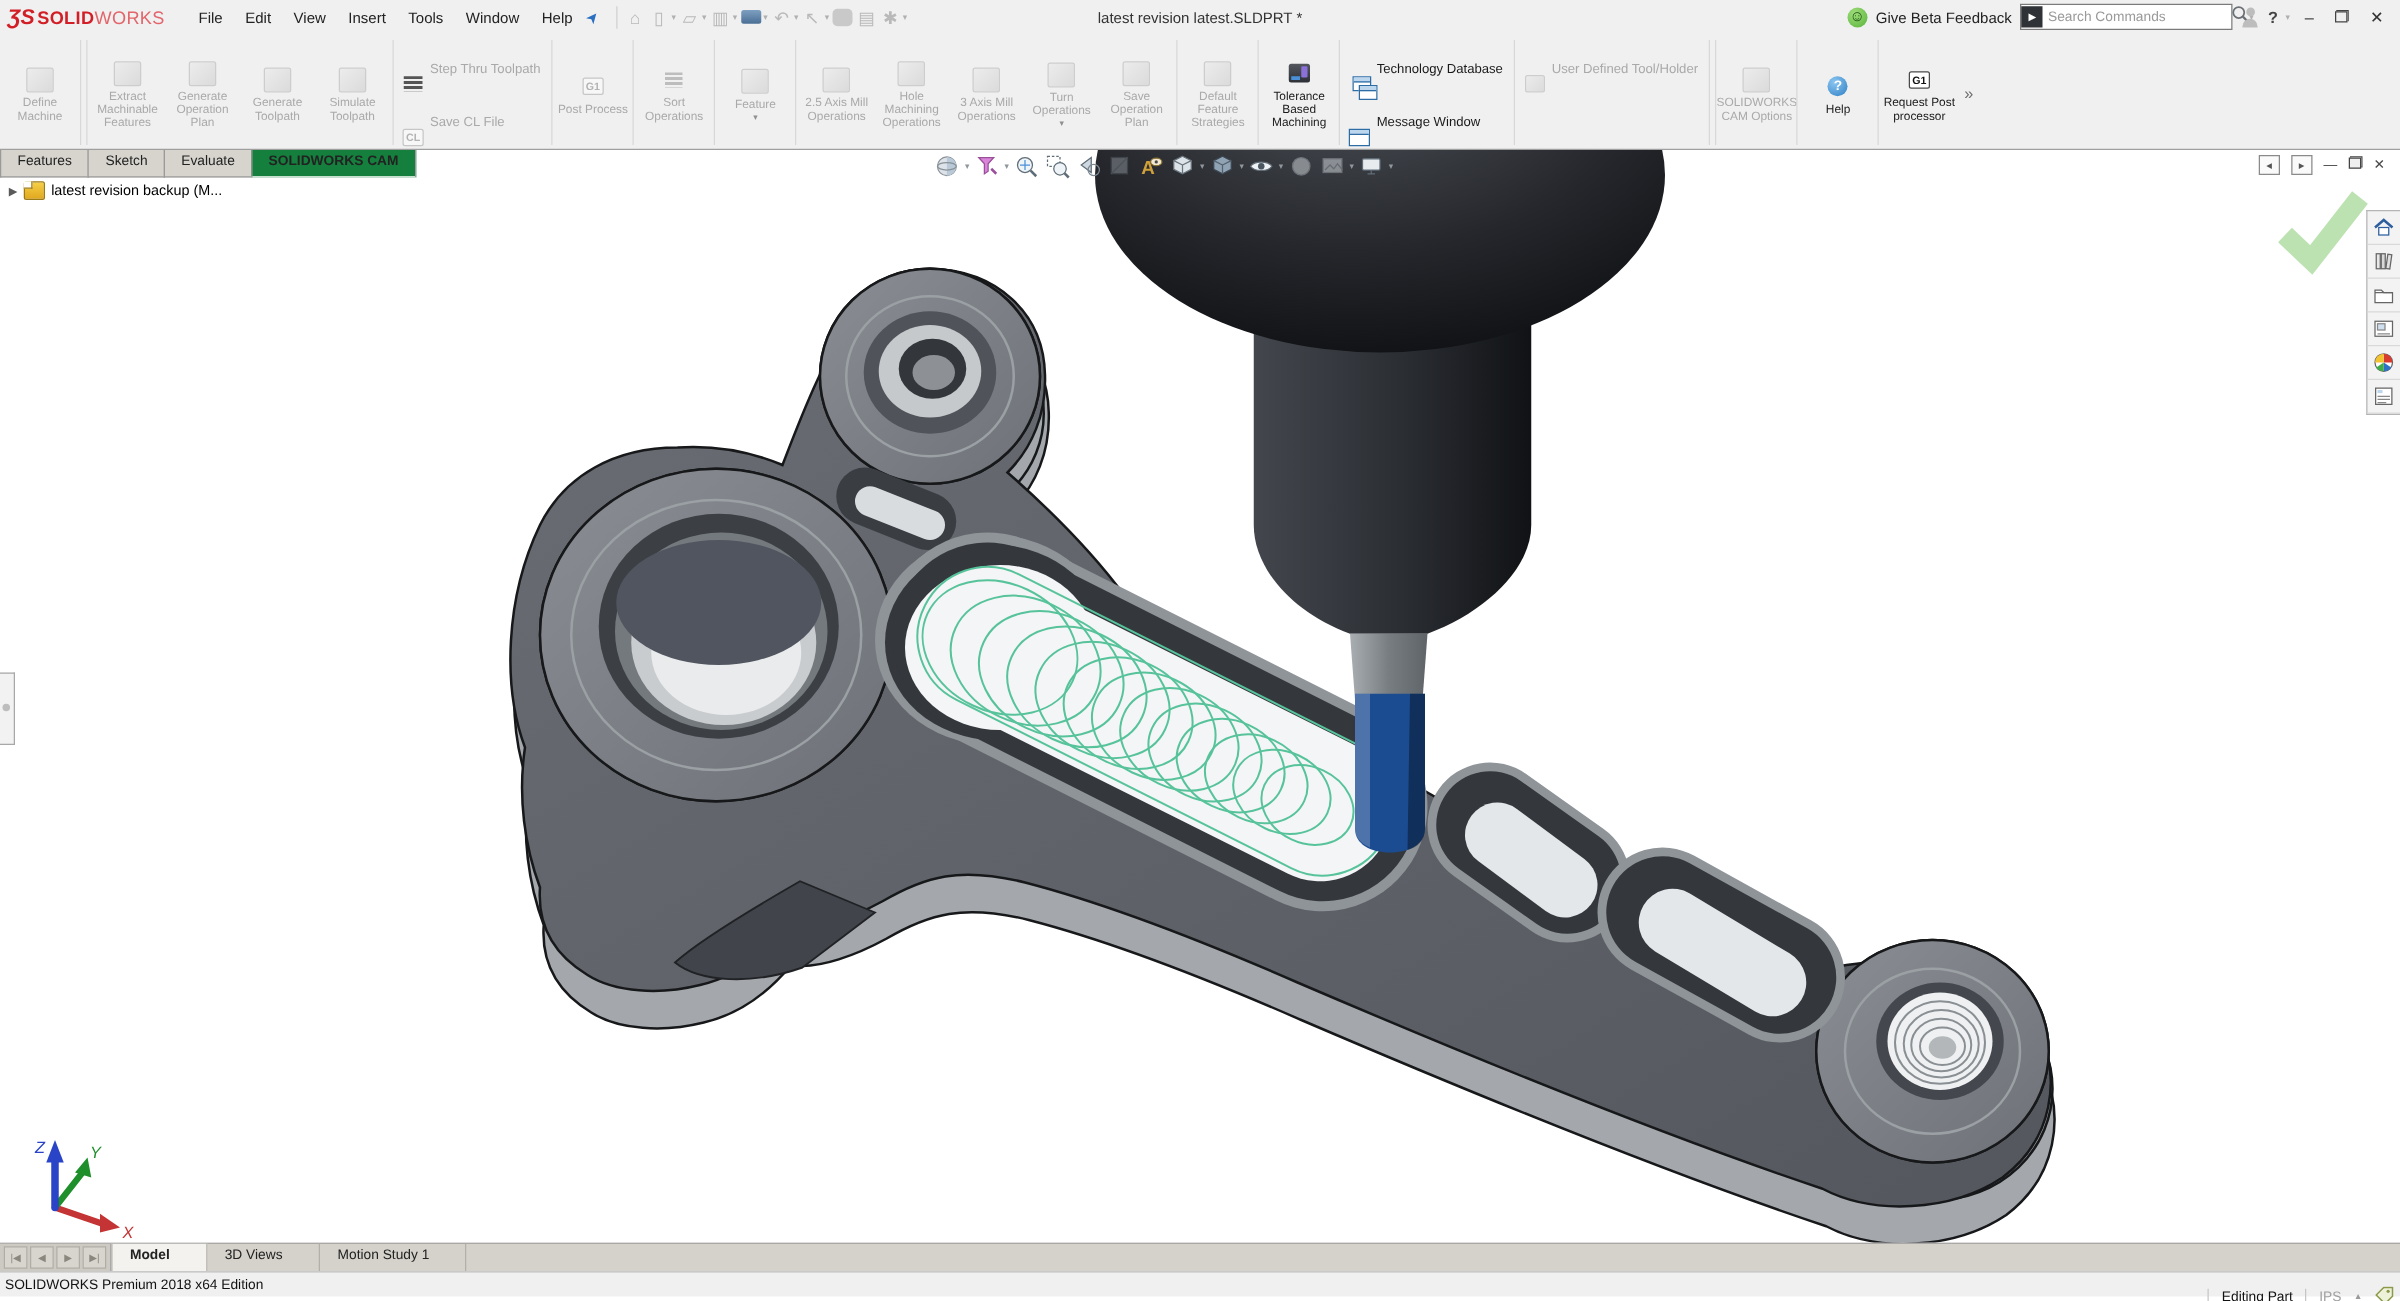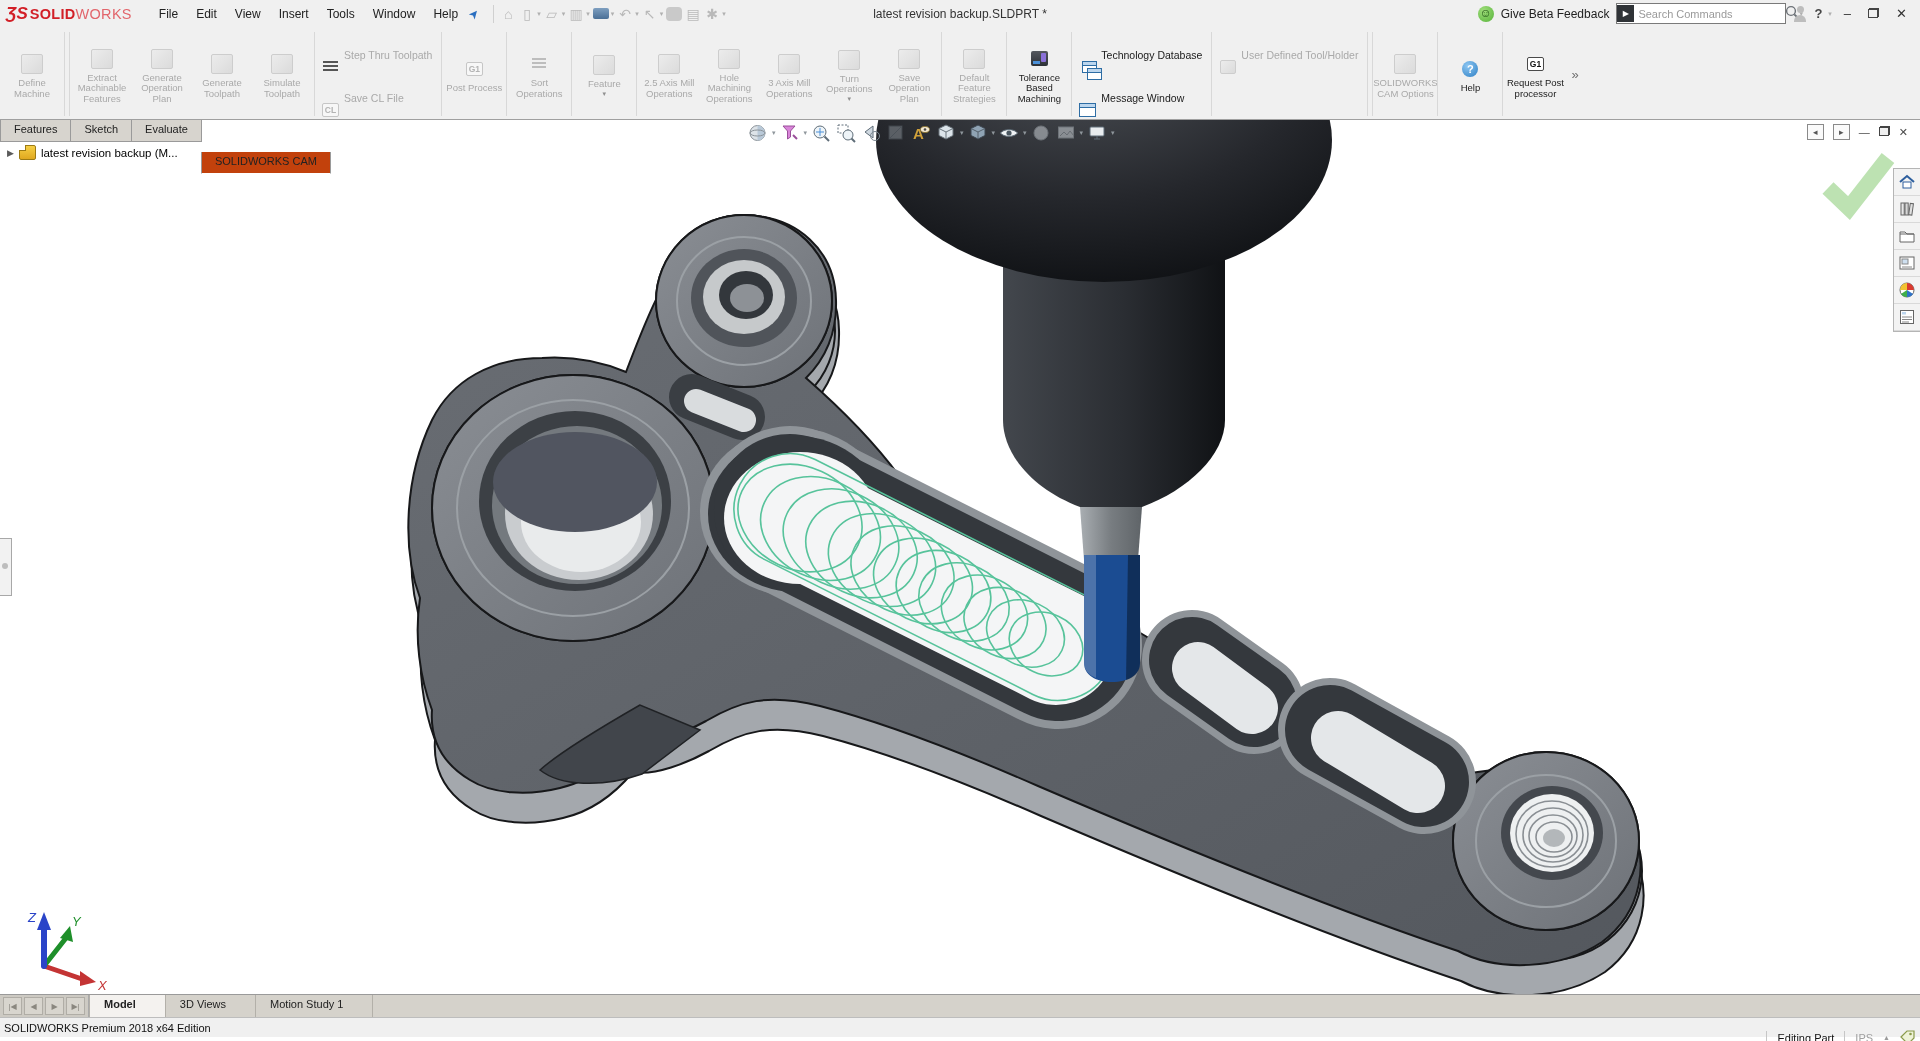--- a/index.html
+++ b/index.html
@@ -82,21 +82,21 @@
   
   .viewport{position:relative;flex:1 1 auto;background:#ffffff;overflow:hidden;}
   #scene{position:absolute;left:0;top:0;width:1920px;height:883px;}
   .tp{fill:none;stroke:var(--toolpath-green,#57c39b);stroke-width:1.6;}
   .rod{fill:var(--tool-blue,#1b4c92);}
   .checkmark{fill:none;stroke:var(--check-green,#b7dfab);stroke-width:16;opacity:.92;}
 
   .cmdtabs{position:absolute;left:0;top:0;height:22px;display:flex;z-index:6;}
   .ctab{font-size:11px;color:#222;background:#d7d4ce;border:1px solid #9a9a9a;border-top:none;
     padding:3px 13px 0 13px;height:22px;box-sizing:border-box;margin-right:-1px;}
-  .ctab.active{background:#c2410c;font-weight:normal;border-bottom-color:#fff;margin-top:32px;}
+  .ctab.active{background:#15803d;font-weight:bold;border-bottom-color:#fff;}
 
   .hud{position:absolute;left:746px;top:2px;display:flex;align-items:center;gap:1px;z-index:5;}
   .hicon{display:inline-flex;align-items:center;padding:0 1px;}
   .hicon.faded{opacity:.55;}
   .hcaret{font-size:7px;color:#8f969c;margin:0 1px;}
 
   .docwin-ctrls{position:absolute;top:4px;right:12px;display:flex;align-items:center;gap:9px;z-index:6;}
   .dw{color:#4a4a4a;font-size:11px;line-height:15px;}
   .dw.box{width:15px;height:14px;border:1px solid #8a8a8a;background:#fafafa;text-align:center;font-size:9px;color:#555;}
 
@@ -163,21 +163,21 @@
         <span class="qcaret">▾</span>
         <span class="qi">↶</span>
         <span class="qcaret">▾</span>
         <span class="qi">↖</span>
         <span class="qcaret">▾</span>
         <span class="qi pill"></span>
         <span class="qi">▤</span>
         <span class="qi">✱</span>
         <span class="qcaret">▾</span>
       </div>
-    <div class="doc-title">latest revision backup.SLDPRT *</div>
+    <div class="doc-title">latest revision latest.SLDPRT *</div>
     <div class="tb-right">
       <span class="smiley">☺</span>
       <span class="beta">Give Beta Feedback</span>
       <div class="searchbox">
         <span class="s-ico">▶</span>
         <input placeholder="Search Commands" style="">
         <span class="mag">
           <svg width="16" height="16" viewBox="0 0 16 16">
               <circle cx="7" cy="7" r="4.4" fill="none" stroke="#6b7076" stroke-width="1.4"></circle>
               <path d="M10.3 10.3L14 14" stroke="#6b7076" stroke-width="1.8"></path>

